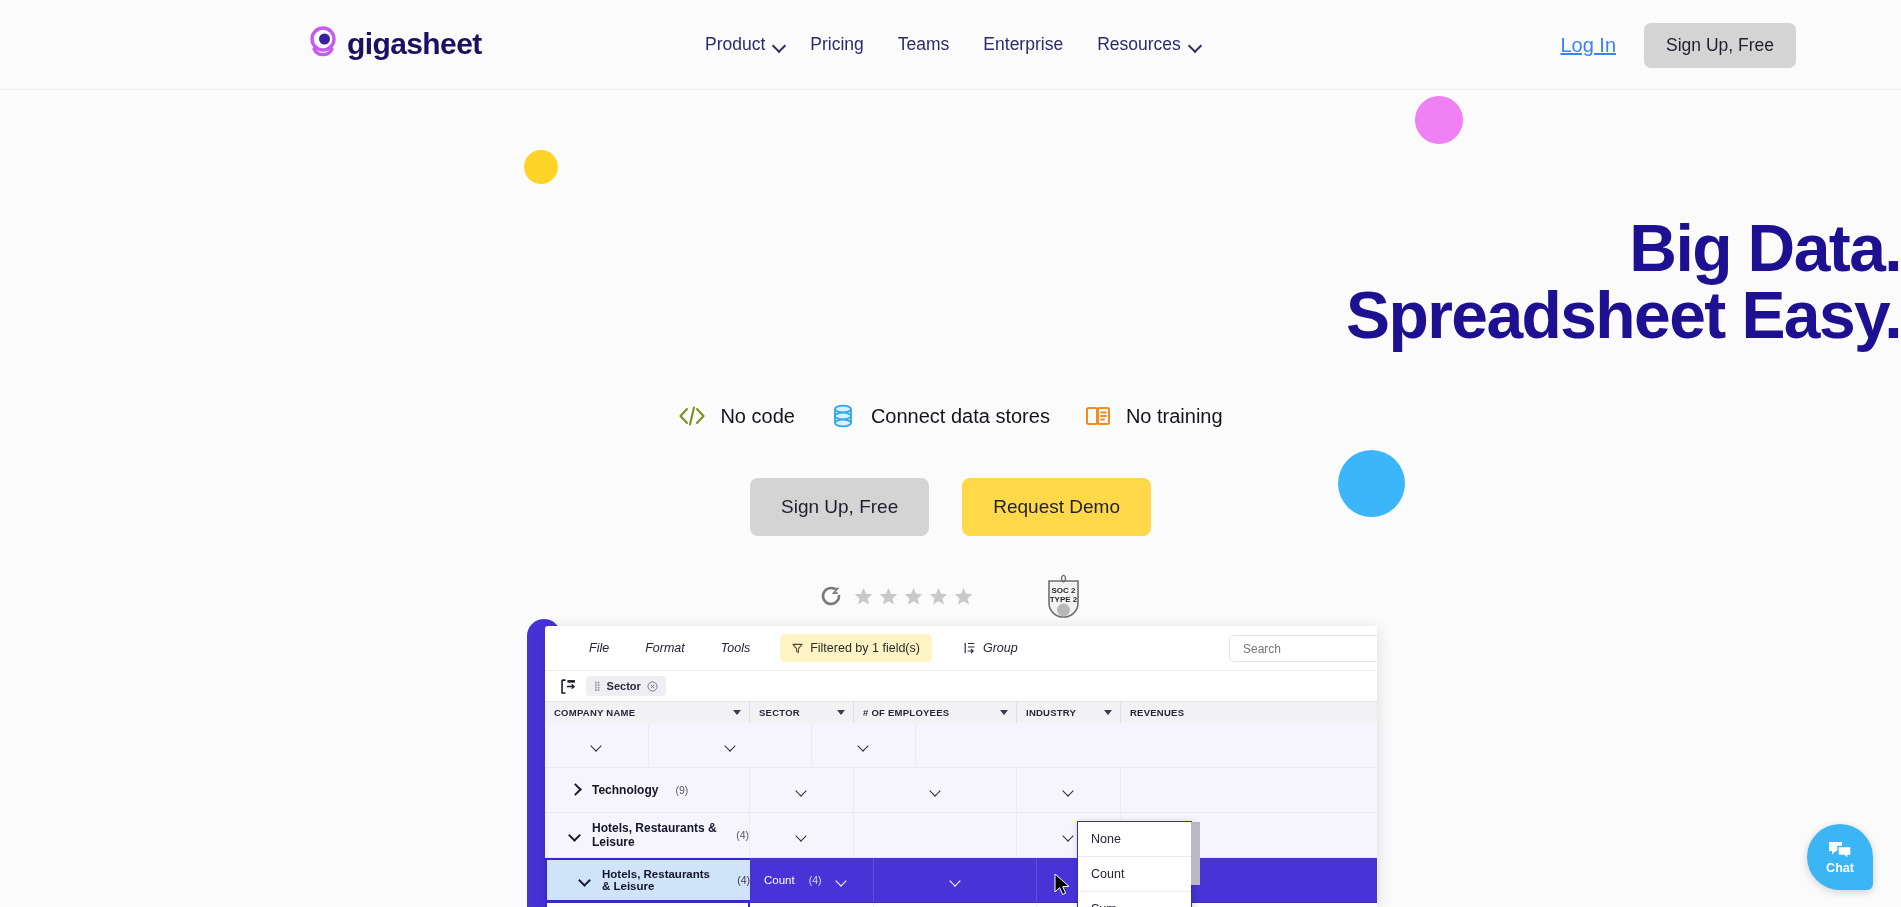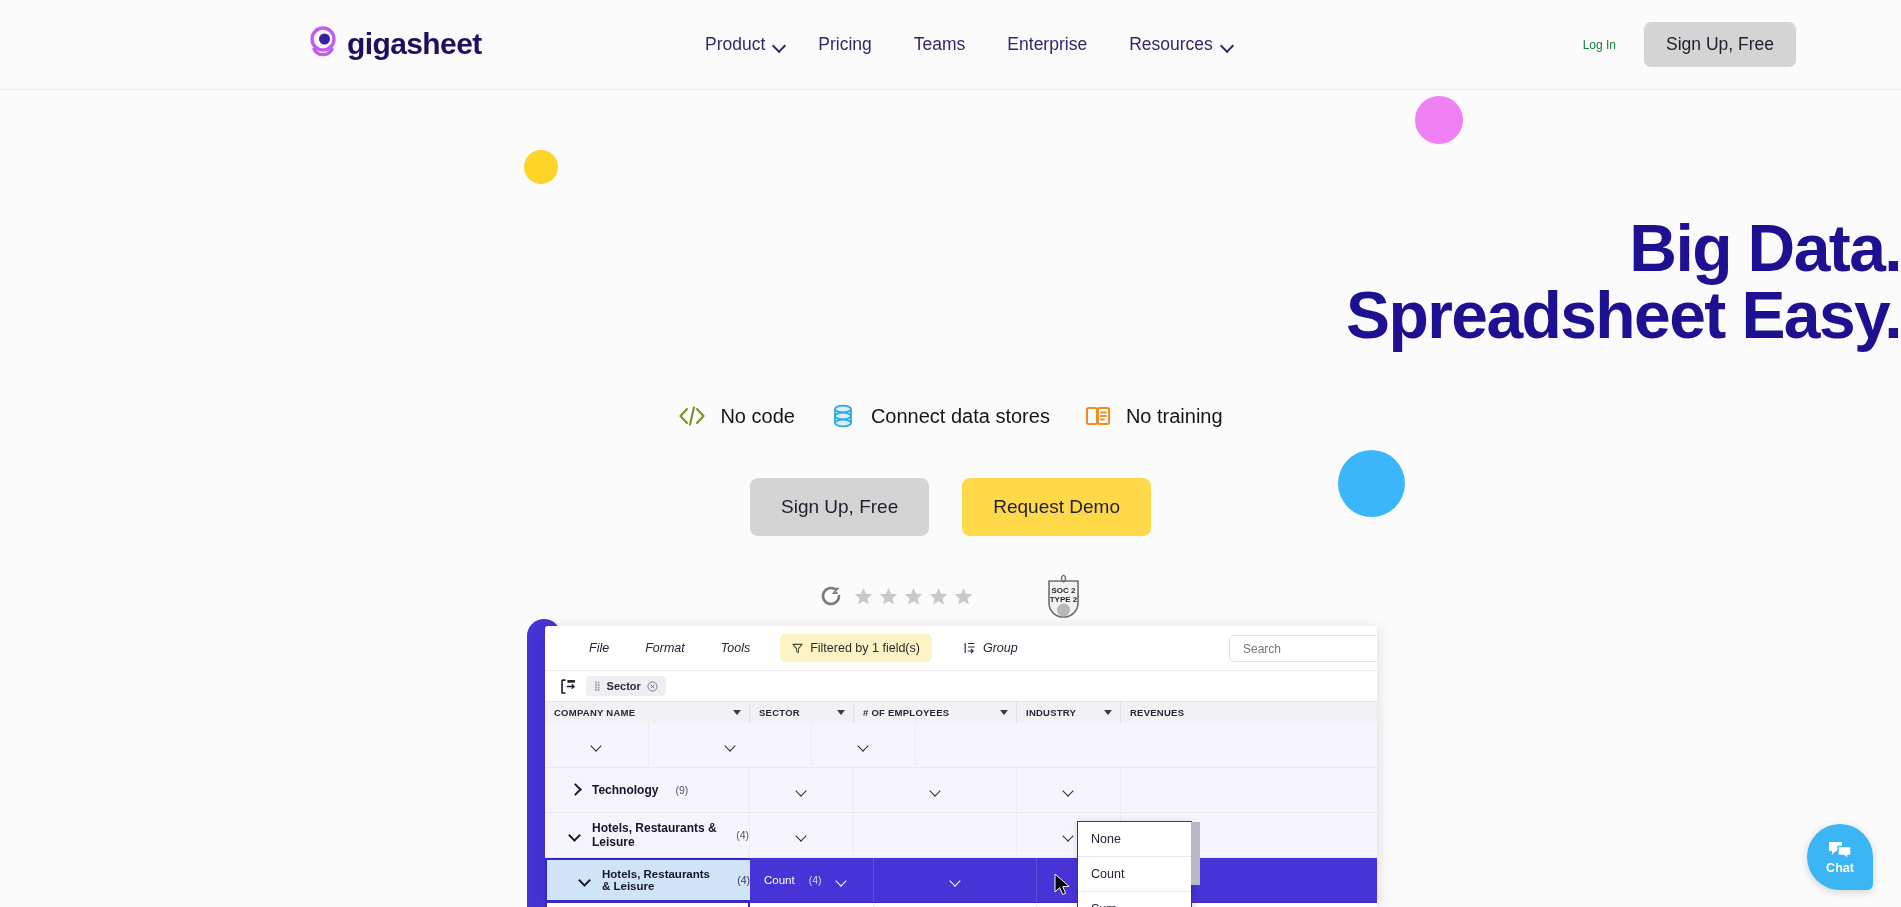--- a/index.html
+++ b/index.html
@@ -20,36 +20,36 @@
     z-index: 40;
   }
   .logo { position: absolute; left: 308px; top: 26px; display: flex; align-items: center; gap: 9px; }
   .logo-mark { width: 30px; height: 36px; position: relative; }
   .logo-text {
     font-size: 30px; font-weight: bold; color: #1d1060;
     letter-spacing: -0.6px; line-height: 36px;
   }
   .nav-links {
     position: absolute; left: 688px; top: 30px;
-    display: flex; align-items: flex-end; gap: 8px;
+    display: flex; align-items: flex-end; gap: 0;
   }
   .nav-link {
     font-size: 17.5px; color: #2c2a6b; padding: 0 17px;
     display: flex; align-items: center; gap: 9px; cursor: pointer;
     line-height: 28px; white-space: nowrap;
   }
   .nav-link.prod { padding-right: 8px; }
   .chev { display: inline-block; width: 11px; height: 7px; position: relative; }
   .chev::before {
     content: ""; position: absolute; left: 0; top: 0;
     width: 8px; height: 8px; border-right: 2.2px solid #2c2a6b; border-bottom: 2.2px solid #2c2a6b;
     transform: rotate(45deg);
   }
   .nav-right { position: absolute; right: 105px; top: 22px; display: flex; align-items: center; gap: 6px; }
-  .login-link { font-size: 12px; color: #15803d; padding: 12px 22px; cursor: pointer; }
+  .login-link { font-size: 20px; color: #3b82f6; padding: 12px 22px; cursor: pointer; text-decoration: underline; }
   .signup-btn {
     font-size: 17.5px; color: #1f1f2e; background: #d4d4d4;
     border: none; border-radius: 7px; padding: 12px 22px; cursor: pointer;
     font-family: "Liberation Sans", sans-serif;
   }
 
   
   .deco { position: absolute; border-radius: 50%; z-index: 1; }
   .deco-yellow { left: 524px; top: 150px; width: 34px; height: 34px; background: #ffd429; }
   .deco-pink   { left: 1415px; top: 96px; width: 48px; height: 48px; background: #f081f4; }

